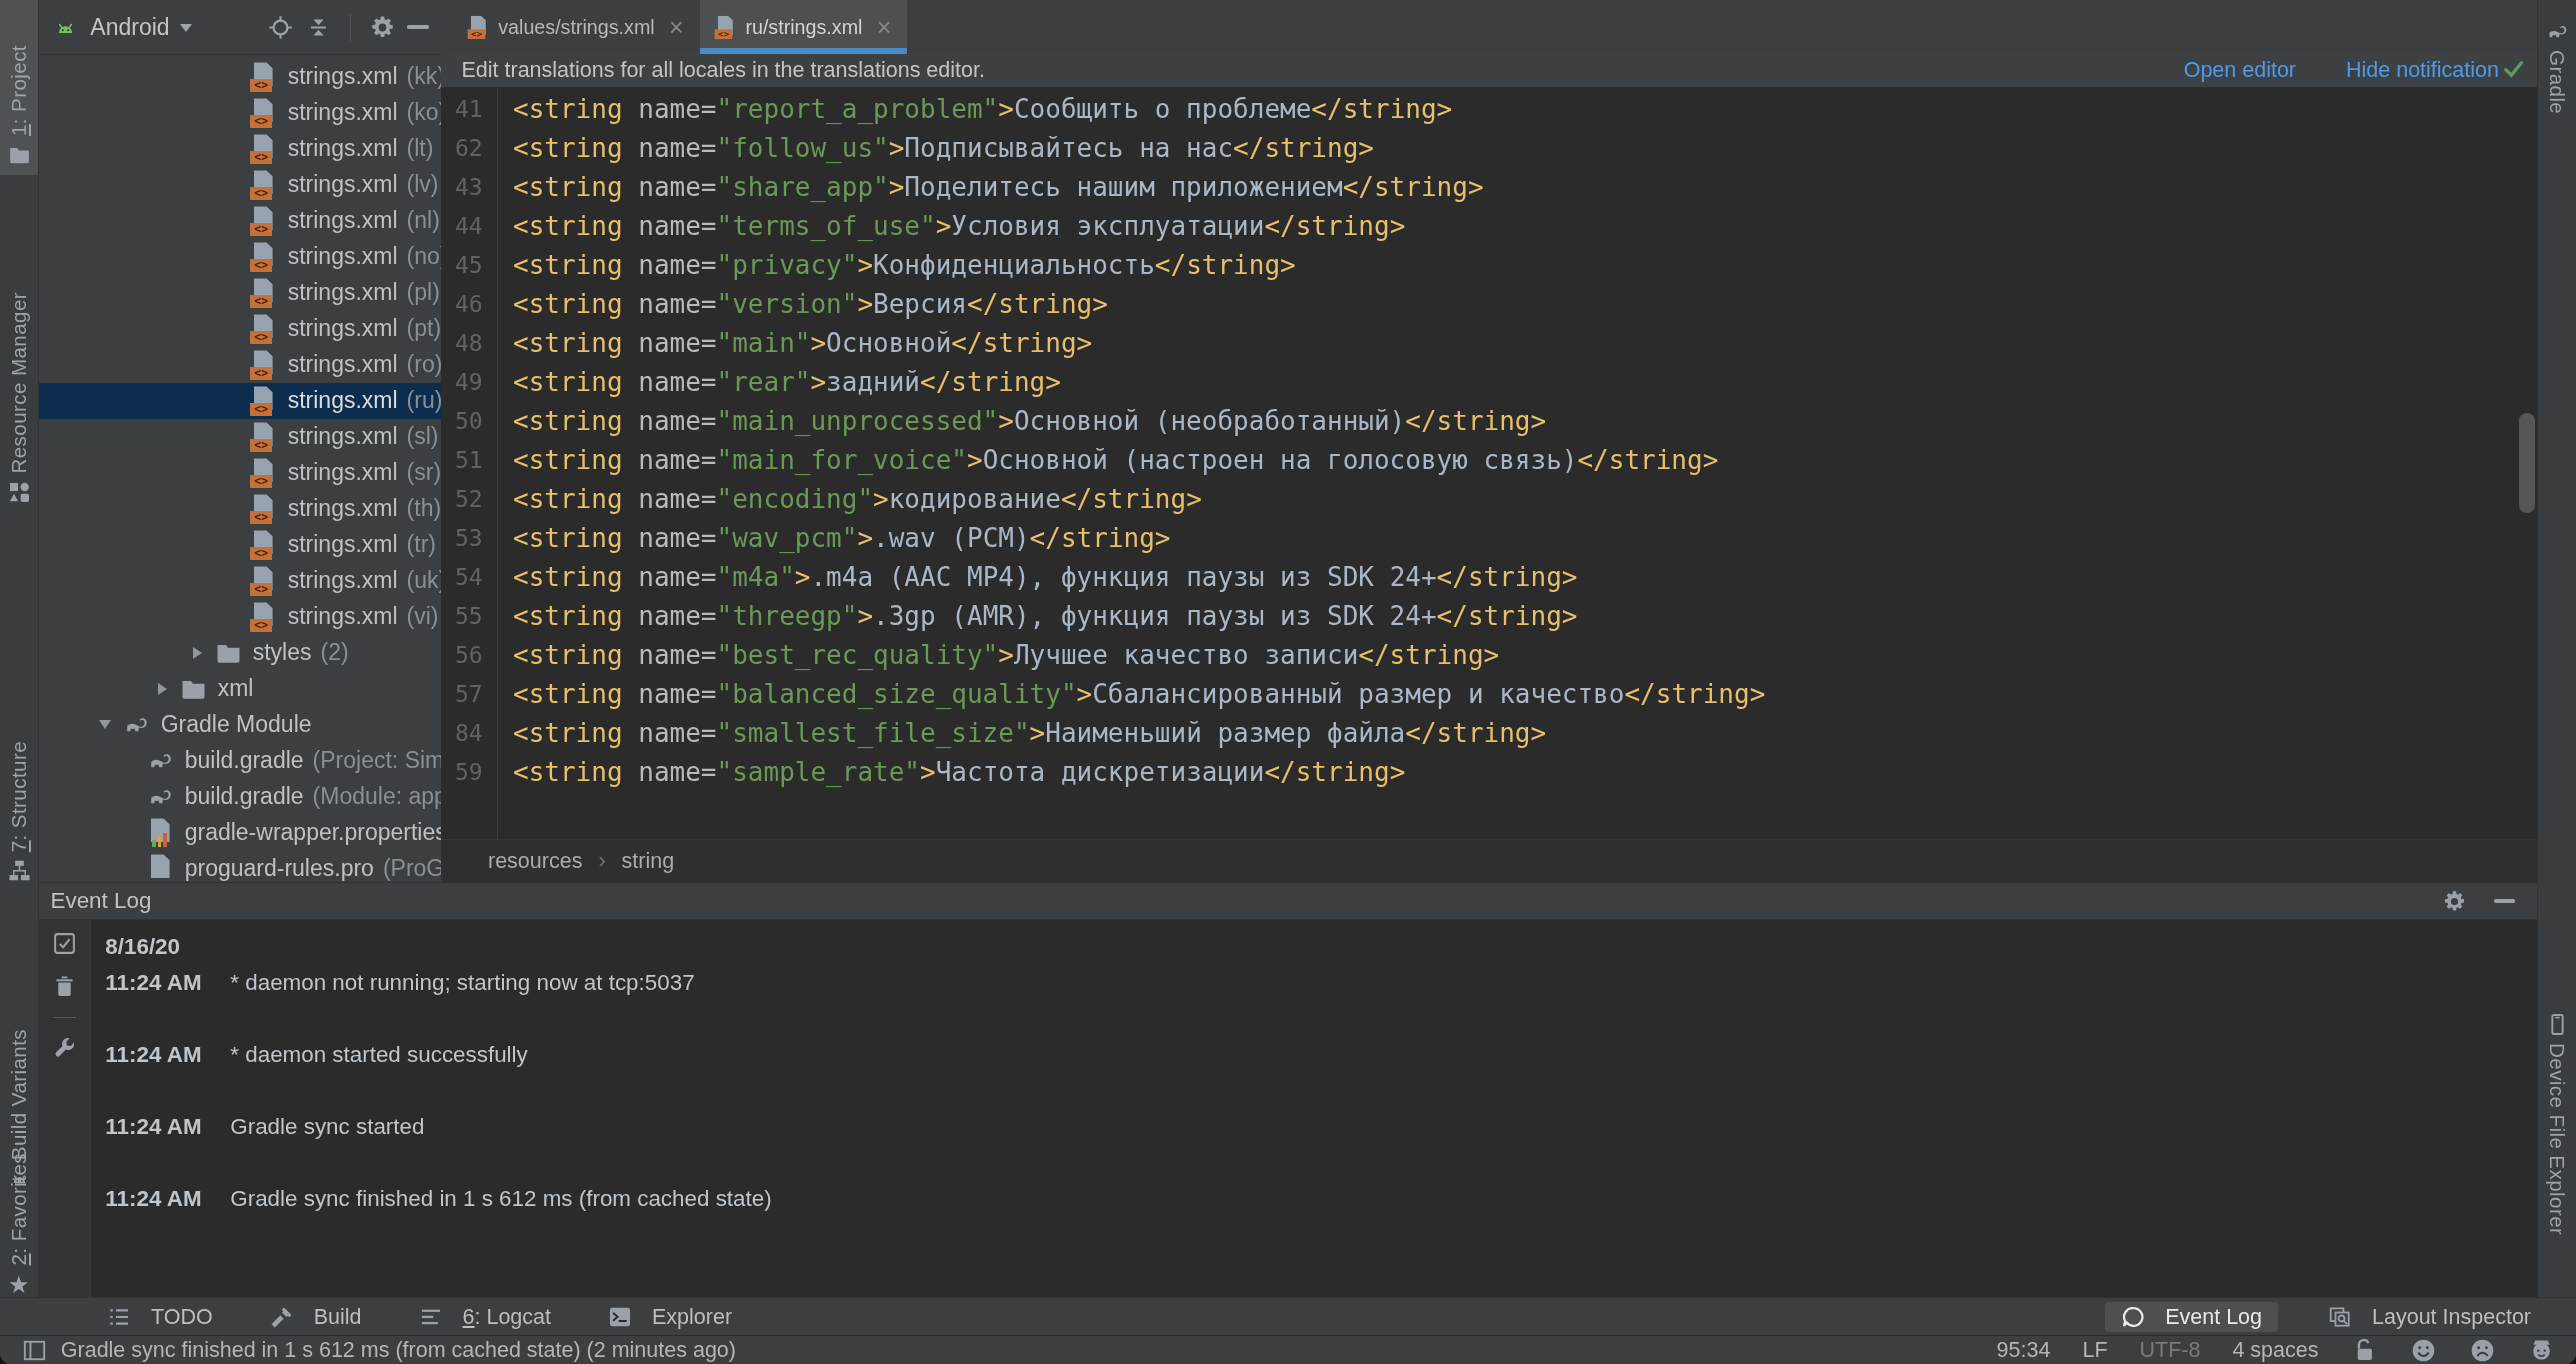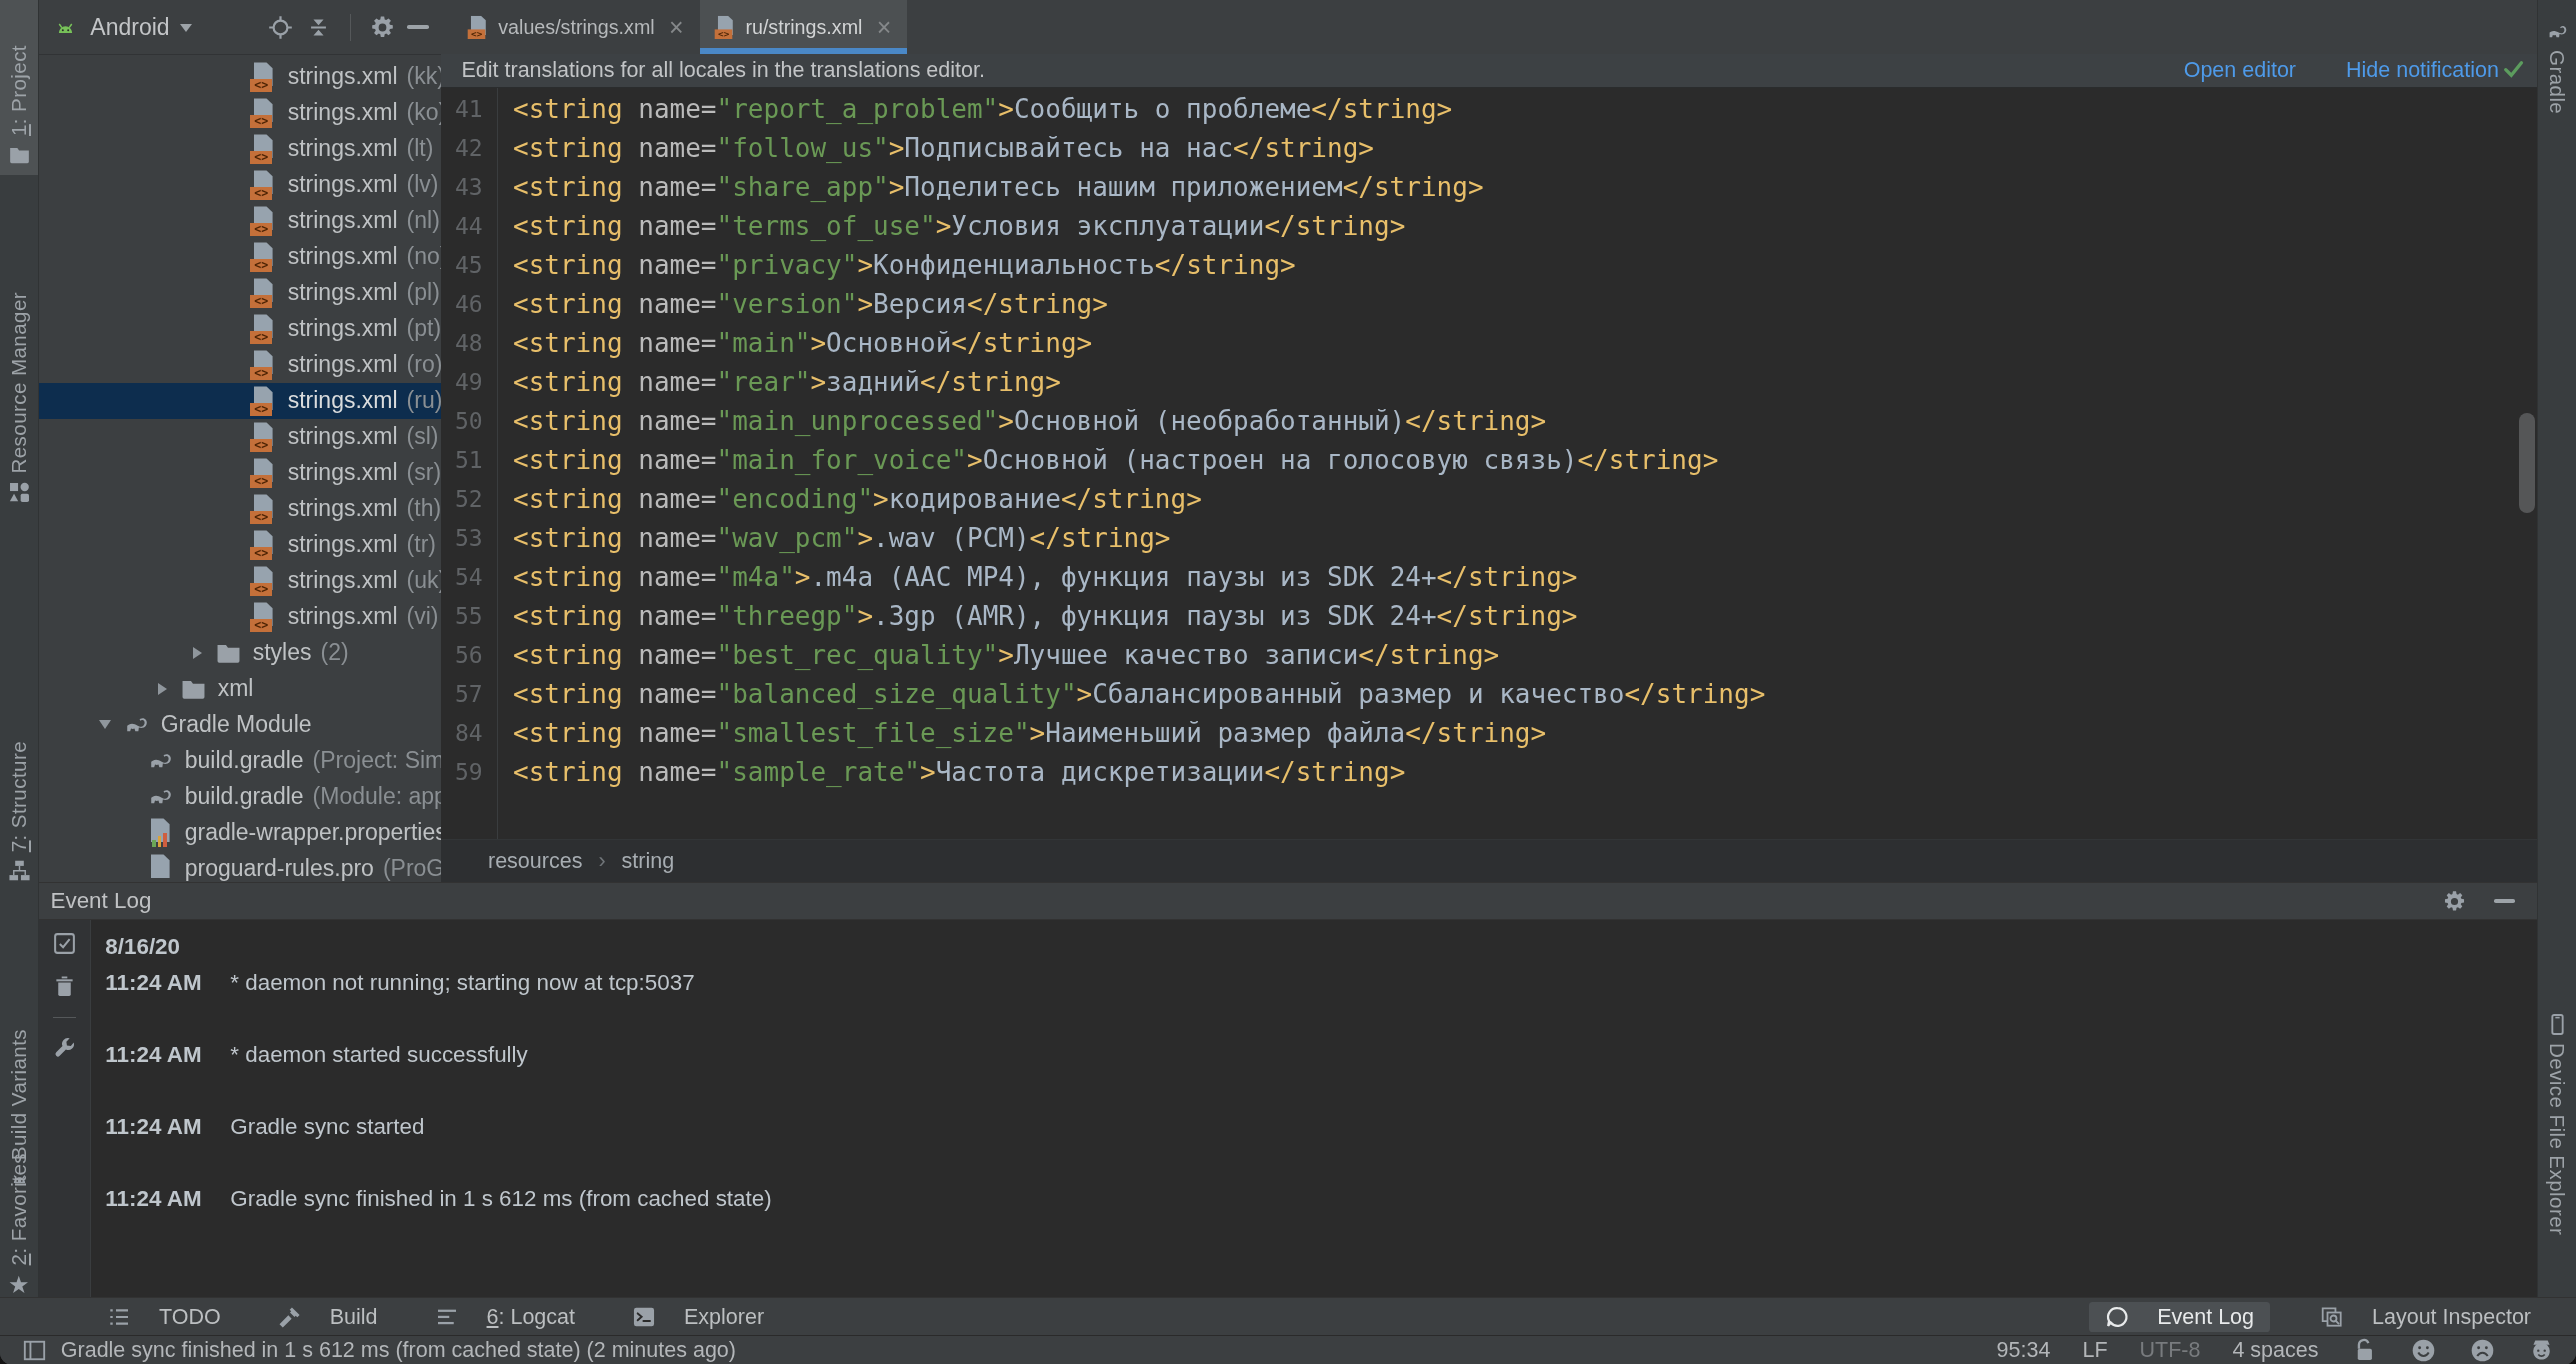--- a/index.html
+++ b/index.html
@@ -80,21 +80,21 @@
   .tdiv{width:23px;height:0.9px;background:#55585a;}
   .ellist{flex:1;padding:9px 0 0 14.3px;font-size:22.4px;color:#bfc6cc;}
   .le{display:flex;height:36px;align-items:center;}
   .le.gap{margin-top:36px;}
   .lt{flex:0 0 125px;font-weight:bold;}
   
   .bbar{position:absolute;left:0;right:0;top:1297px;height:38px;background:#3c3f41;border-top:0.9px solid #323232;
         display:flex;align-items:center;font-size:21.5px;color:#bcbfc1;z-index:5;}
   .bbl{display:flex;gap:57px;margin-left:107px;}
   .bbr{display:flex;gap:50px;margin-left:auto;margin-right:45px;align-items:center;}
-  .bitem{display:flex;gap:28px;}
+  .bitem{display:flex;gap:20px;}
   .bitem u{text-decoration:underline;}
   .bitem.active{background:#4c5053;padding:2.7px 16px;border-radius:3.6px;color:#e8eaeb;}
   .sbar{position:absolute;left:0;right:0;top:1335px;height:30px;background:#3c3f41;border-top:0.9px solid #2a2a2a;
         display:flex;align-items:center;padding:0 21.5px;font-size:21.5px;color:#b3b6b9;z-index:5;box-sizing:border-box;}
   .smsg{margin-left:14.3px;}
   .sright{margin-left:auto;display:flex;align-items:center;gap:32px;}
   .sdim{color:#787b7e;}
 </style>
 </head>
 <body>
@@ -417,21 +417,21 @@
         <a>Open editor</a>
         <a>Hide notification</a>
       </span>
     </div>
     <div class="code" id="code">
         <div class="cl">
           <span class="ln">41</span>
           <span class="ct"><span class="tag">&lt;string</span><span class="attr"> name</span><span class="attr">=</span><span class="val">"report_a_problem"</span><span class="tag">&gt;</span><span class="xtx">Сообщить о проблеме</span><span class="tag">&lt;/string&gt;</span></span>
         </div>
         <div class="cl">
-          <span class="ln">42</span>
+          <span class="ln">62</span>
           <span class="ct"><span class="tag">&lt;string</span><span class="attr"> name</span><span class="attr">=</span><span class="val">"follow_us"</span><span class="tag">&gt;</span><span class="xtx">Подписывайтесь на нас</span><span class="tag">&lt;/string&gt;</span></span>
         </div>
         <div class="cl">
           <span class="ln">43</span>
           <span class="ct"><span class="tag">&lt;string</span><span class="attr"> name</span><span class="attr">=</span><span class="val">"share_app"</span><span class="tag">&gt;</span><span class="xtx">Поделитесь нашим приложением</span><span class="tag">&lt;/string&gt;</span></span>
         </div>
         <div class="cl">
           <span class="ln">44</span>
           <span class="ct"><span class="tag">&lt;string</span><span class="attr"> name</span><span class="attr">=</span><span class="val">"terms_of_use"</span><span class="tag">&gt;</span><span class="xtx">Условия эксплуатации</span><span class="tag">&lt;/string&gt;</span></span>
         </div>

